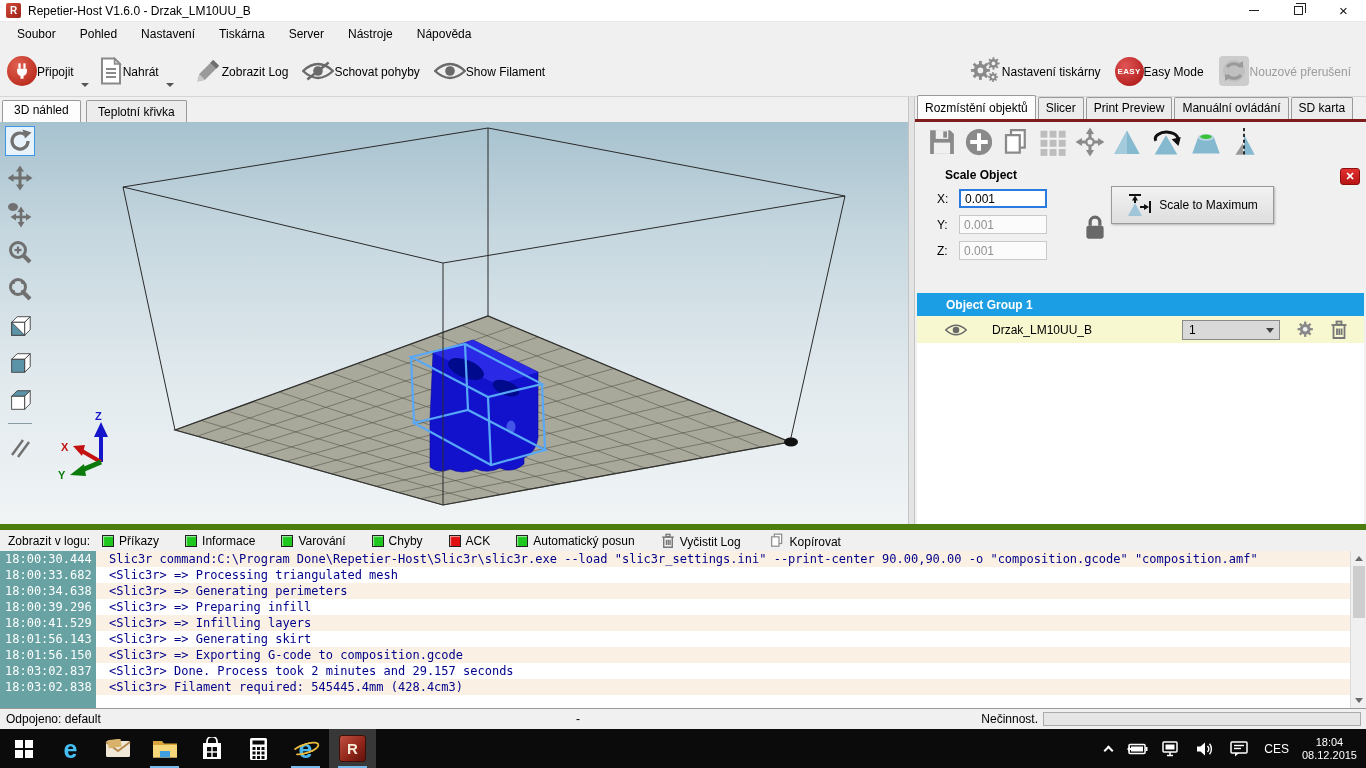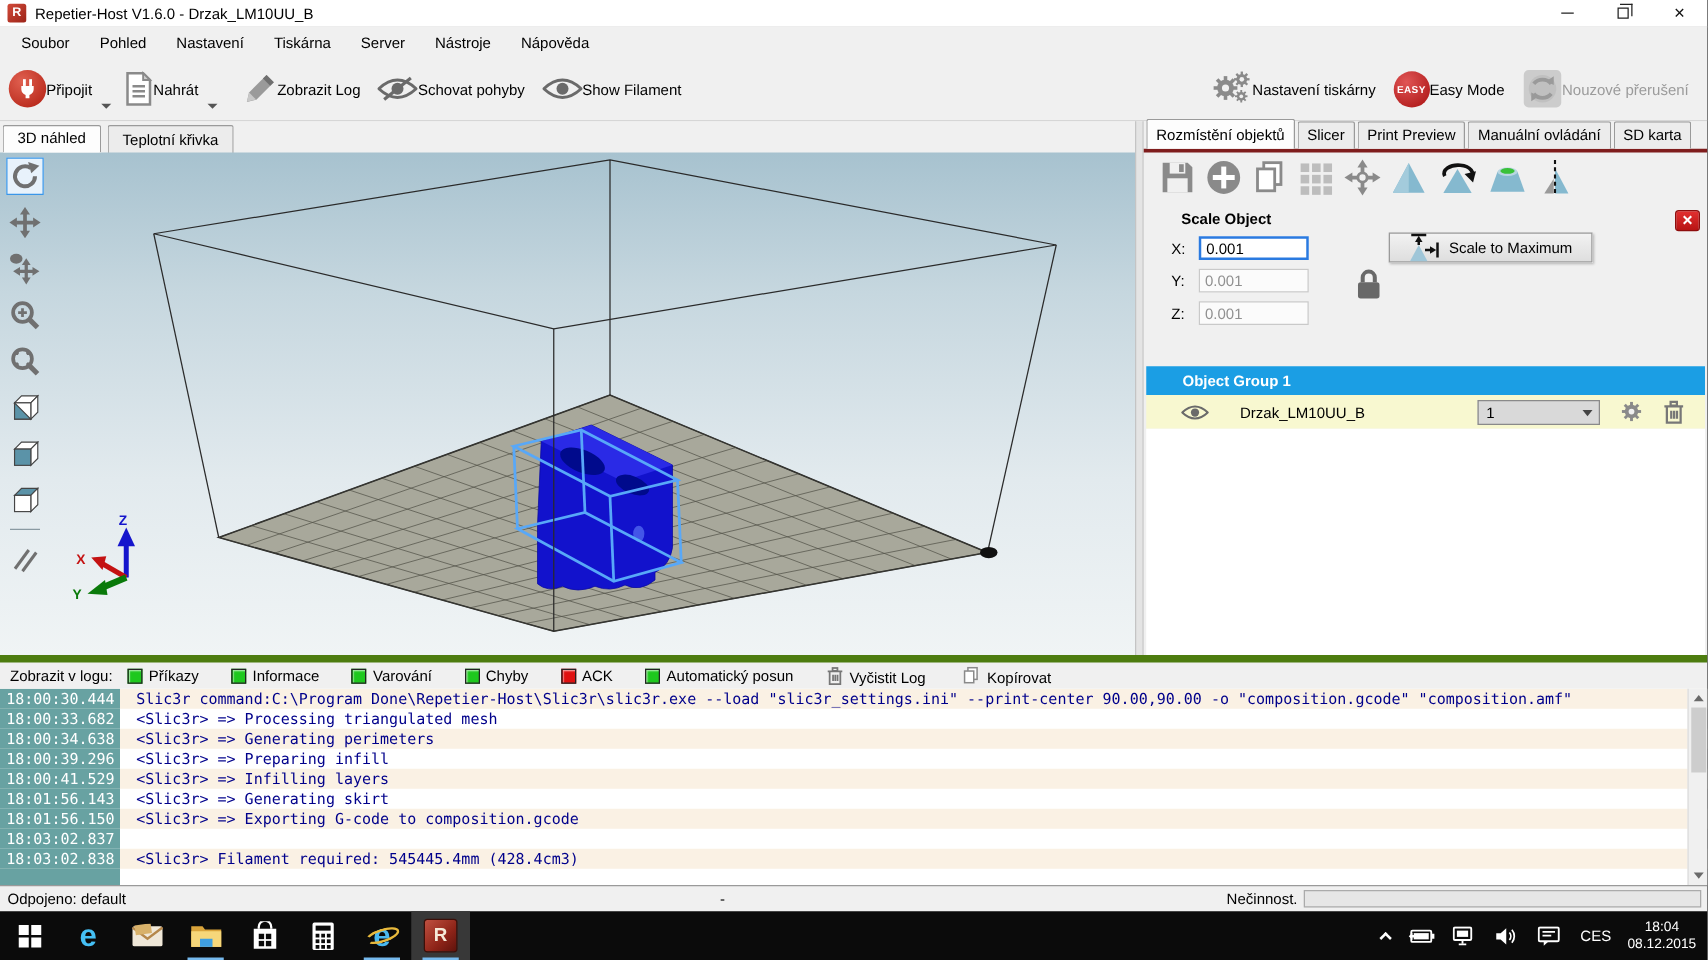--- a/index.html
+++ b/index.html
@@ -59,21 +59,21 @@
   .scale-panel{position:relative;height:122px;margin-top:2px;}
   .scale-title{font-weight:bold;margin:6px 0 4px 30px;}
   .close-btn{position:absolute;right:6px;top:6px;width:20px;height:17px;background:linear-gradient(#e23030,#b81414);border:1px solid #8e0d0d;border-radius:3px;color:#fff;display:flex;align-items:center;justify-content:center;font-weight:bold;font-size:11px;}
   .srow{display:flex;align-items:center;margin:7px 0 7px 22px;height:19px;}
   .srow .slabel{width:22px;}
   .sinput{width:88px;height:19px;border:1px solid #8a8a8a;background:#fff;padding:1px 4px;font-size:12px;font-family:"Liberation Sans",sans-serif;display:flex;align-items:center;}
   .sinput.focused{border:2px solid #2a7ae0;}
   .sinput.disabled{color:#909090;background:#fbfbfb;border-color:#c9c9c9;}
   .lock-wrap{position:absolute;left:168px;top:52px;}
   .sbtns{position:absolute;left:196px;top:24px;width:163px;}
-  .sbtn{width:163px;height:24px;background:linear-gradient(#f2f2f2,#dedede);border:1px solid #9a9a9a;display:flex;align-items:center;justify-content:center;gap:6px;margin-bottom:3px;box-shadow:1px 1px 2px rgba(0,0,0,.25);}
+  .sbtn{width:163px;height:38px;background:linear-gradient(#f2f2f2,#dedede);border:1px solid #9a9a9a;display:flex;align-items:center;justify-content:center;gap:6px;margin-bottom:3px;box-shadow:1px 1px 2px rgba(0,0,0,.25);}
   .group-header{height:23px;background:#1b9ee4;color:#fff;font-weight:bold;display:flex;align-items:center;padding-left:29px;margin:9px 2px 0 2px;}
   .object-row{height:27px;background:#f8f8d0;display:flex;align-items:center;margin:0 2px;}
   .object-row .oname{margin-left:25px;}
   .dd{width:98px;height:20px;background:#d9d9d9;border:1px solid #8a8a8a;display:flex;align-items:center;padding-left:6px;margin-left:auto;}
   .dd-chev{margin-left:auto;margin-right:5px;width:0;height:0;border:4px solid transparent;border-top:5px solid #444;margin-top:5px;}
   .panel-rest{flex:1;background:#fff;margin:0 2px;}
 
   
   .logfilter{position:absolute;left:0;top:524px;width:100%;height:27px;background:#f0f0f0;border-top:6px solid #4d7c0f;display:flex;align-items:center;padding-left:8px;gap:0;}
   .lf-label{margin-right:12px;}
@@ -609,21 +609,21 @@
   </div>
 
   <div class="logarea">
     <div class="logrow"><span class="ltime">18:00:30.444</span><span class="ltext">Slic3r command:C:\Program Done\Repetier-Host\Slic3r\slic3r.exe --load "slic3r_settings.ini" --print-center 90.00,90.00 -o "composition.gcode" "composition.amf"</span></div>
     <div class="logrow"><span class="ltime">18:00:33.682</span><span class="ltext">&lt;Slic3r&gt; =&gt; Processing triangulated mesh</span></div>
     <div class="logrow"><span class="ltime">18:00:34.638</span><span class="ltext">&lt;Slic3r&gt; =&gt; Generating perimeters</span></div>
     <div class="logrow"><span class="ltime">18:00:39.296</span><span class="ltext">&lt;Slic3r&gt; =&gt; Preparing infill</span></div>
     <div class="logrow"><span class="ltime">18:00:41.529</span><span class="ltext">&lt;Slic3r&gt; =&gt; Infilling layers</span></div>
     <div class="logrow"><span class="ltime">18:01:56.143</span><span class="ltext">&lt;Slic3r&gt; =&gt; Generating skirt</span></div>
     <div class="logrow"><span class="ltime">18:01:56.150</span><span class="ltext">&lt;Slic3r&gt; =&gt; Exporting G-code to composition.gcode</span></div>
-    <div class="logrow"><span class="ltime">18:03:02.837</span></div>
+    <div class="logrow"><span class="ltime">18:03:02.837</span><span class="ltext">&lt;Slic3r&gt; Done. Process took 2 minutes and 29.157 seconds</span></div>
     <div class="logrow"><span class="ltime">18:03:02.838</span><span class="ltext">&lt;Slic3r&gt; Filament required: 545445.4mm (428.4cm3)</span></div>
     <div class="logrow"><span class="ltime"></span><span class="ltext"></span></div>
   </div>
   <div class="logscroll">
     <span class="scroll-arrow arr-up"></span>
     <span class="scroll-thumb"></span>
     <span class="scroll-arrow arr-down"></span>
   </div>
 
   <div class="statusbar">

